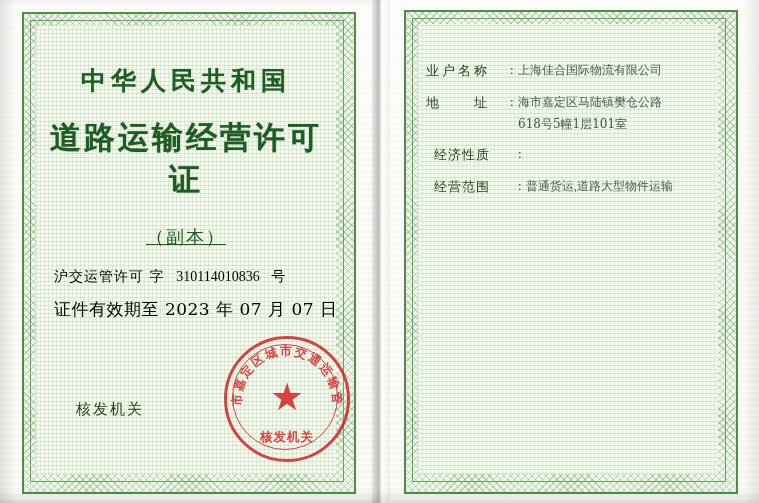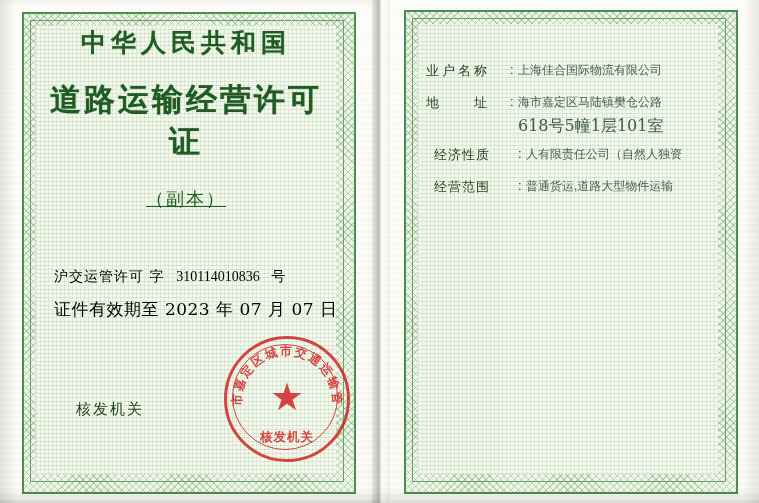--- a/index.html
+++ b/index.html
@@ -90,20 +90,21 @@
     height: 448px;
   }
   .cn-title {
     text-align: center;
     color: #1e5c23;
     font-family: "DejaVu Serif", serif;
     font-weight: bold;
     letter-spacing: 5px;
   }
   #doc-country {
+    margin-top: 38px;
     font-size: 25px;
     text-shadow: 0 0 1px rgba(30,92,35,0.5);
   }
   #doc-title {
     margin-top: 20px;
     font-size: 31px;
     letter-spacing: 3px;
     text-shadow: 0 0 1px rgba(20,80,25,0.6);
   }
   #doc-subtitle {
@@ -220,21 +221,21 @@
     width: 300px;
     height: 450px;
   }
   .info-row {
     position: absolute;
     left: 8px;
     width: 288px;
     display: flex;
     align-items: flex-start;
     color: #1f3d1f;
-    font-family: Liberation Sans, sans-serif;
+    font-family: Liberation Serif, serif;
   }
   .info-label {
     flex: 0 0 auto;
     width: 84px;
     font-size: 13px;
     letter-spacing: 1px;
     text-align: justify;
     white-space: nowrap;
   }
   .info-colon {
@@ -254,21 +255,21 @@
   #row-address  { top: 70px; }
   #row-nature   { top: 122px; margin-left: 8px; }
   #row-scope    { top: 154px; padding-left: 8px; }
   #row-address .info-label,
   #row-company .info-label { letter-spacing: 3px; }
   #addr-line2 {
     position: absolute;
     left: 100px;
     top: 92px;
     width: 196px;
-    font-size: 16px;
+    font-size: 12px;
     color: #3f5b46;
     font-family: "DejaVu Serif", serif;
   }
 
   
   #edge-left {
     position: absolute;
     left: 0; top: 0; width: 16px; height: 503px;
     background: linear-gradient(90deg, rgba(0,0,0,0.10), rgba(0,0,0,0));
     pointer-events: none;
@@ -356,21 +357,20 @@
     <div class="info-row" id="row-address">
       <span class="info-label">地　　址</span>
       <span class="info-colon">:</span>
       <span class="info-value">海市嘉定区马陆镇樊仓公路</span>
     </div>
     <div id="addr-line2">618号5幢1层101室</div>
 
     <div class="info-row" id="row-nature">
       <span class="info-label">经济性质</span>
       <span class="info-colon">:</span>
-      <span class="info-value">人有限责任公司（自然人独资</span>
     </div>
 
     <div class="info-row" id="row-scope">
       <span class="info-label">经营范围</span>
       <span class="info-colon">:</span>
       <span class="info-value">普通货运,道路大型物件运输</span>
     </div>
   </div>
 
   <div id="gutter"></div>

